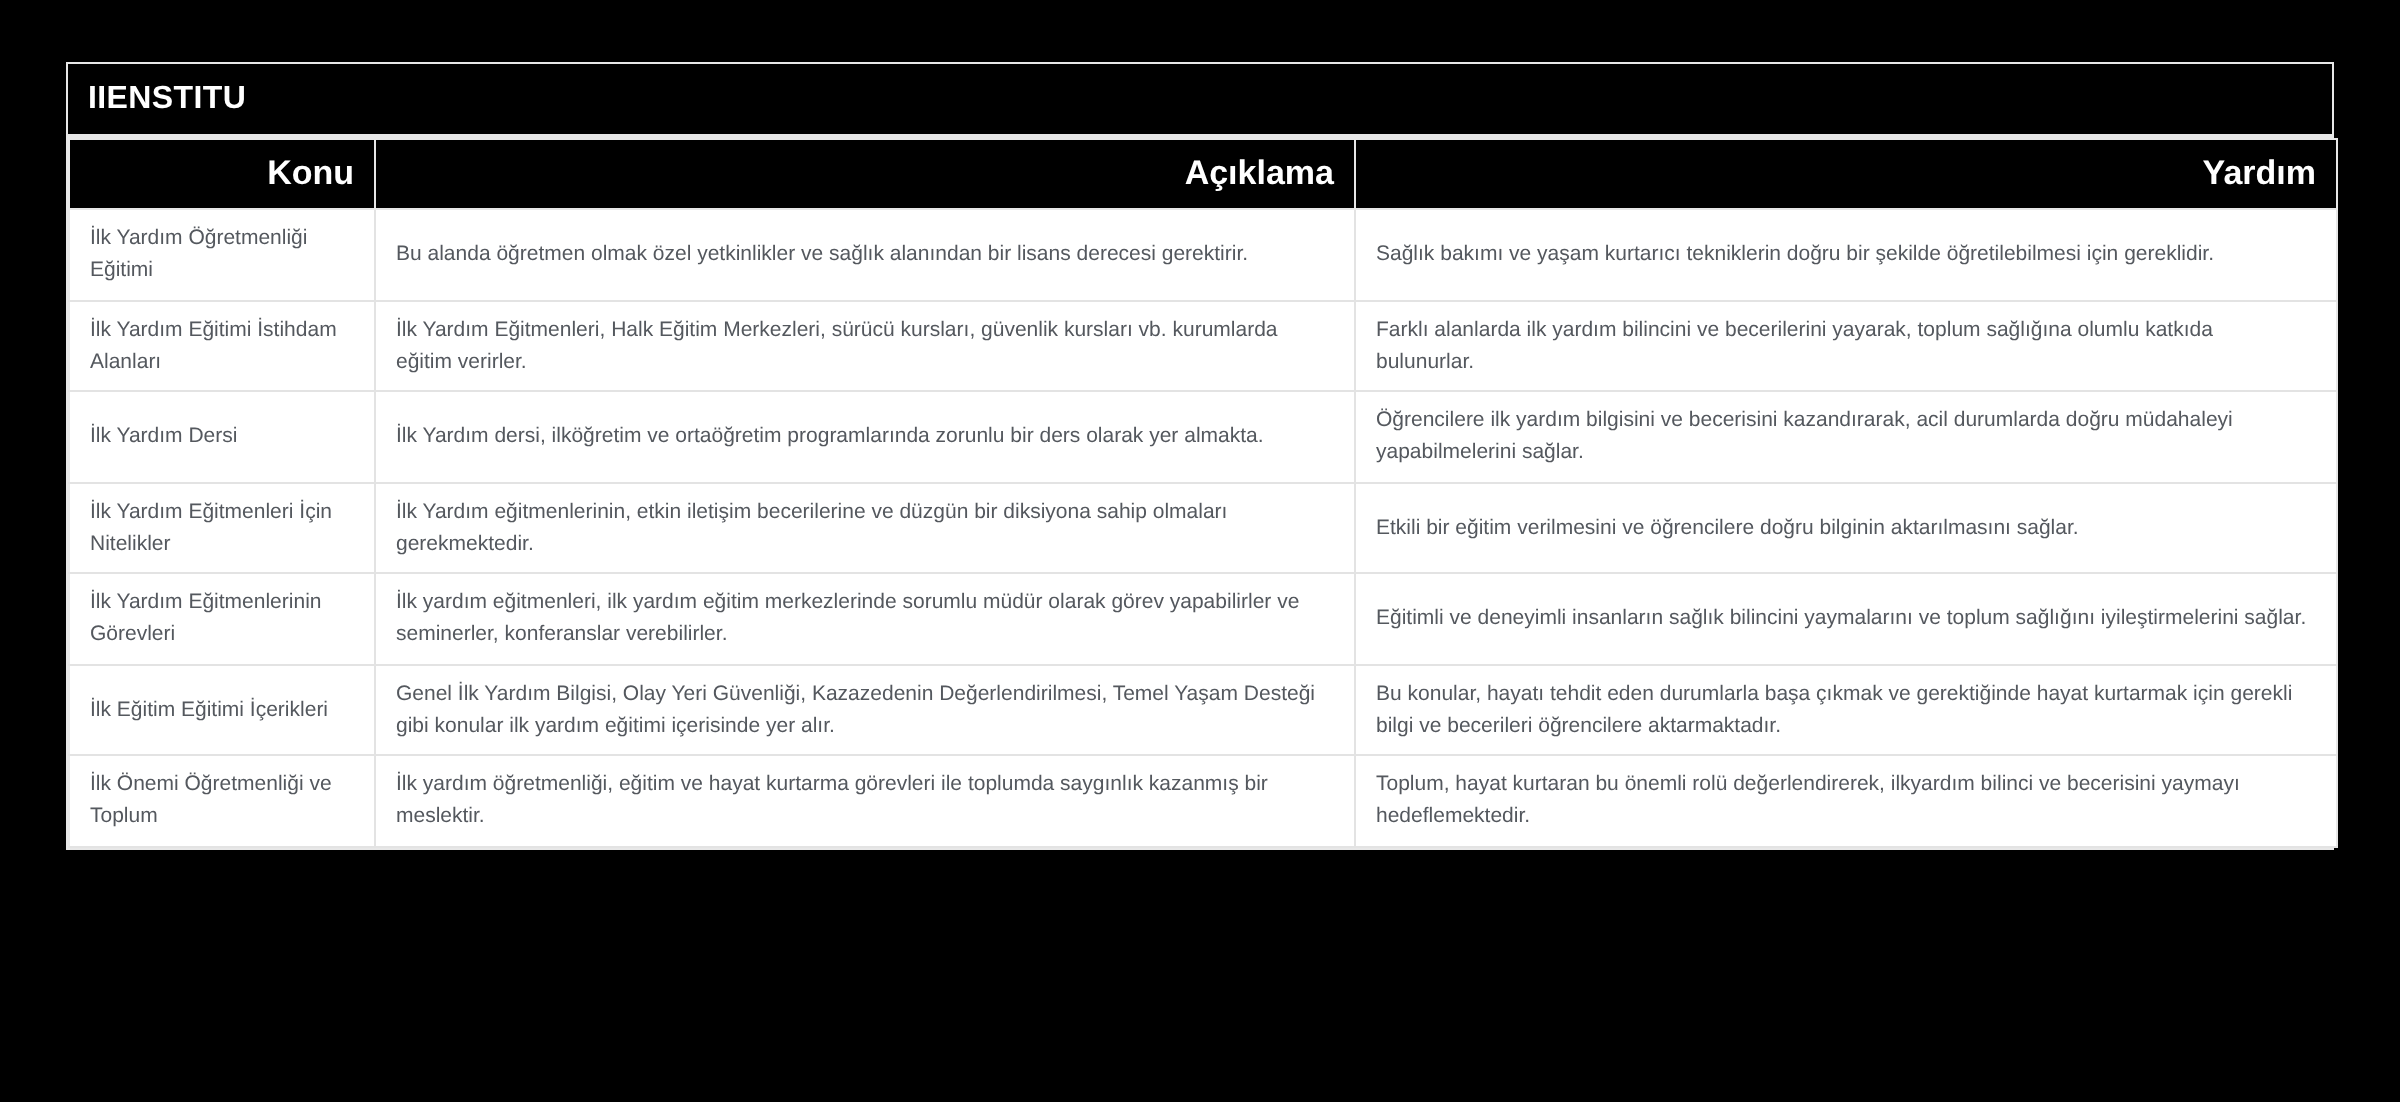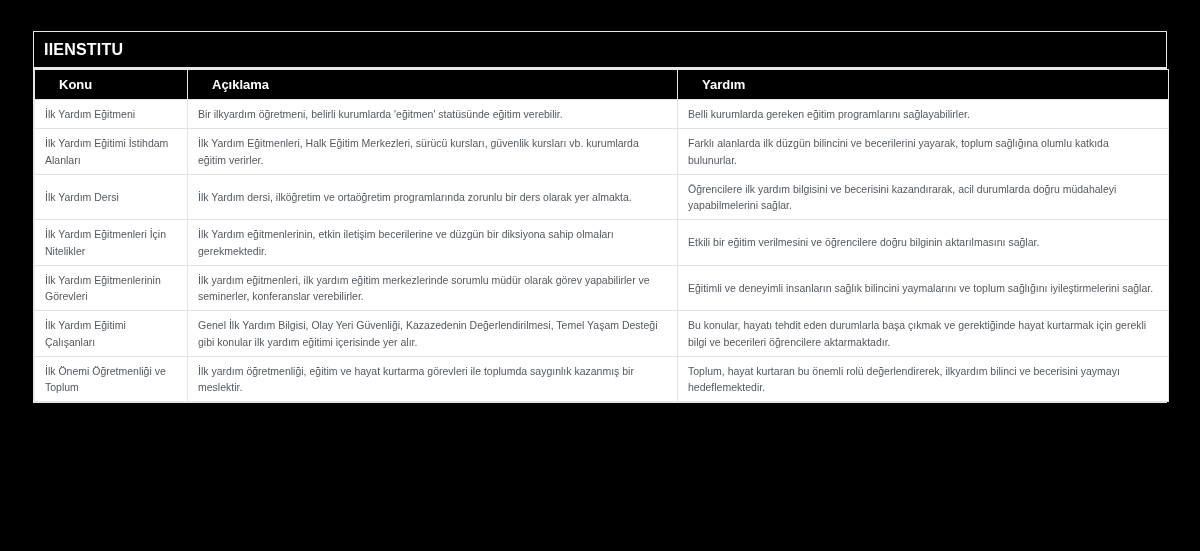--- a/index.html
+++ b/index.html
@@ -31,24 +31,24 @@
     width: 100%;
     border-collapse: collapse;
     table-layout: fixed;
   }
   col.c1 { width: 153px; }
   col.c2 { width: 490px; }
   col.c3 { width: 491px; }
   thead th {
     background: #000000;
     color: #ffffff;
-    font-size: 13px;
+    font-size: 17px;
     font-weight: bold;
-    text-align: left;
-    padding: 7px 24px;
+    text-align: right;
+    padding: 7px 10px;
     border: 1px solid #e7e7e7;
   }
   tbody td {
     background: #ffffff;
     color: #54585e;
     font-size: 10.5px;
     line-height: 1.55;
     padding: 6px 10px;
     vertical-align: middle;
     border: 1px solid #e3e3e3;
@@ -69,46 +69,46 @@
     </colgroup>
     <thead>
       <tr>
         <th>Konu</th>
         <th>Açıklama</th>
         <th>Yardım</th>
       </tr>
     </thead>
     <tbody>
       <tr>
-        <td>İlk Yardım Eğitmeni</td>
-        <td>Bir ilkyardım öğretmeni, belirli kurumlarda 'eğitmen' statüsünde eğitim verebilir.</td>
-        <td>Belli kurumlarda gereken eğitim programlarını sağlayabilirler.</td>
+        <td>İlk Yardım Öğretmenliği Eğitimi</td>
+        <td>Bu alanda öğretmen olmak özel yetkinlikler ve sağlık alanından bir lisans derecesi gerektirir.</td>
+        <td>Sağlık bakımı ve yaşam kurtarıcı tekniklerin doğru bir şekilde öğretilebilmesi için gereklidir.</td>
       </tr>
       <tr>
         <td>İlk Yardım Eğitimi İstihdam Alanları</td>
         <td>İlk Yardım Eğitmenleri, Halk Eğitim Merkezleri, sürücü kursları, güvenlik kursları vb. kurumlarda eğitim verirler.</td>
-        <td>Farklı alanlarda ilk düzgün bilincini ve becerilerini yayarak, toplum sağlığına olumlu katkıda bulunurlar.</td>
+        <td>Farklı alanlarda ilk yardım bilincini ve becerilerini yayarak, toplum sağlığına olumlu katkıda bulunurlar.</td>
       </tr>
       <tr>
         <td>İlk Yardım Dersi</td>
         <td>İlk Yardım dersi, ilköğretim ve ortaöğretim programlarında zorunlu bir ders olarak yer almakta.</td>
         <td>Öğrencilere ilk yardım bilgisini ve becerisini kazandırarak, acil durumlarda doğru müdahaleyi yapabilmelerini sağlar.</td>
       </tr>
       <tr>
         <td>İlk Yardım Eğitmenleri İçin Nitelikler</td>
         <td>İlk Yardım eğitmenlerinin, etkin iletişim becerilerine ve düzgün bir diksiyona sahip olmaları gerekmektedir.</td>
         <td>Etkili bir eğitim verilmesini ve öğrencilere doğru bilginin aktarılmasını sağlar.</td>
       </tr>
       <tr>
         <td>İlk Yardım Eğitmenlerinin Görevleri</td>
         <td>İlk yardım eğitmenleri, ilk yardım eğitim merkezlerinde sorumlu müdür olarak görev yapabilirler ve seminerler, konferanslar verebilirler.</td>
         <td>Eğitimli ve deneyimli insanların sağlık bilincini yaymalarını ve toplum sağlığını iyileştirmelerini sağlar.</td>
       </tr>
       <tr>
-        <td>İlk Yardım Eğitimi Çalışanları</td>
+        <td>İlk Eğitim Eğitimi İçerikleri</td>
         <td>Genel İlk Yardım Bilgisi, Olay Yeri Güvenliği, Kazazedenin Değerlendirilmesi, Temel Yaşam Desteği gibi konular ilk yardım eğitimi içerisinde yer alır.</td>
         <td>Bu konular, hayatı tehdit eden durumlarla başa çıkmak ve gerektiğinde hayat kurtarmak için gerekli bilgi ve becerileri öğrencilere aktarmaktadır.</td>
       </tr>
       <tr>
         <td>İlk Önemi Öğretmenliği ve Toplum</td>
         <td>İlk yardım öğretmenliği, eğitim ve hayat kurtarma görevleri ile toplumda saygınlık kazanmış bir meslektir.</td>
         <td>Toplum, hayat kurtaran bu önemli rolü değerlendirerek, ilkyardım bilinci ve becerisini yaymayı hedeflemektedir.</td>
       </tr>
     </tbody>
   </table>

